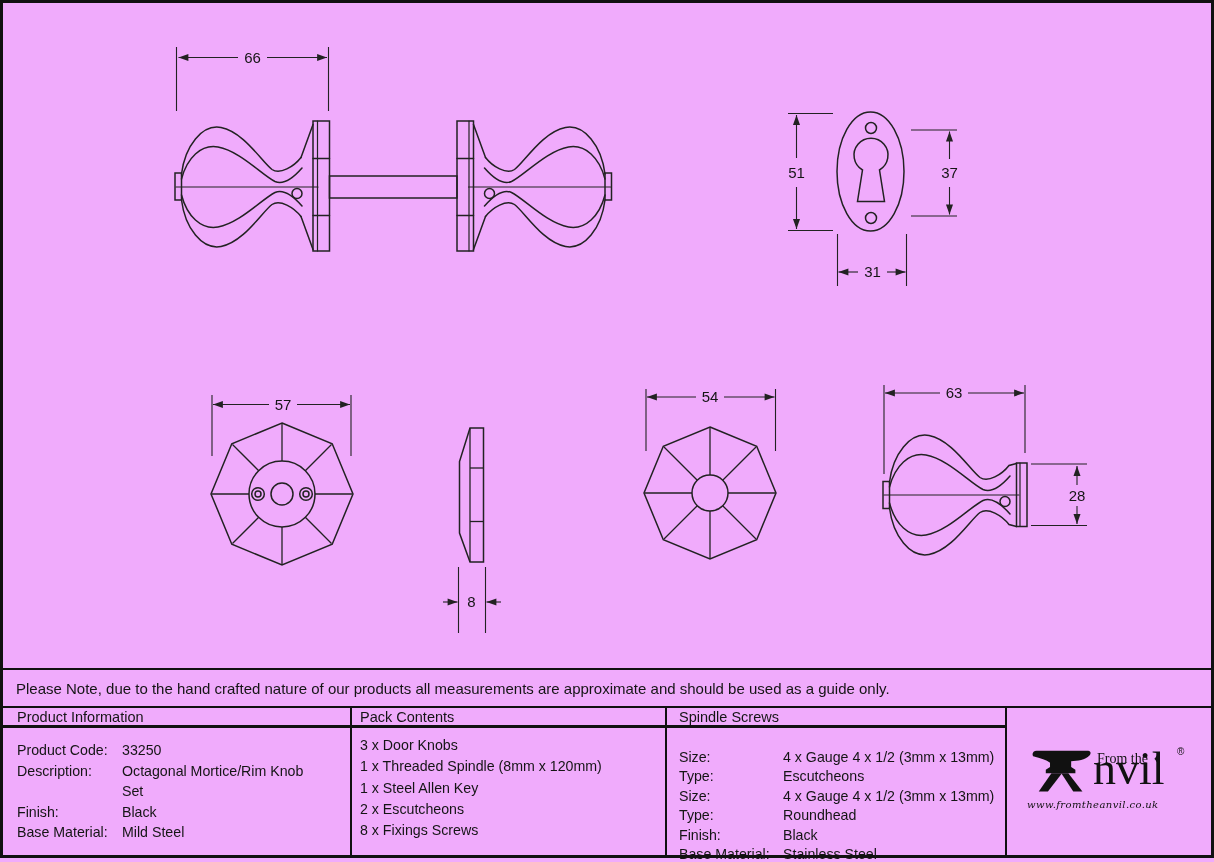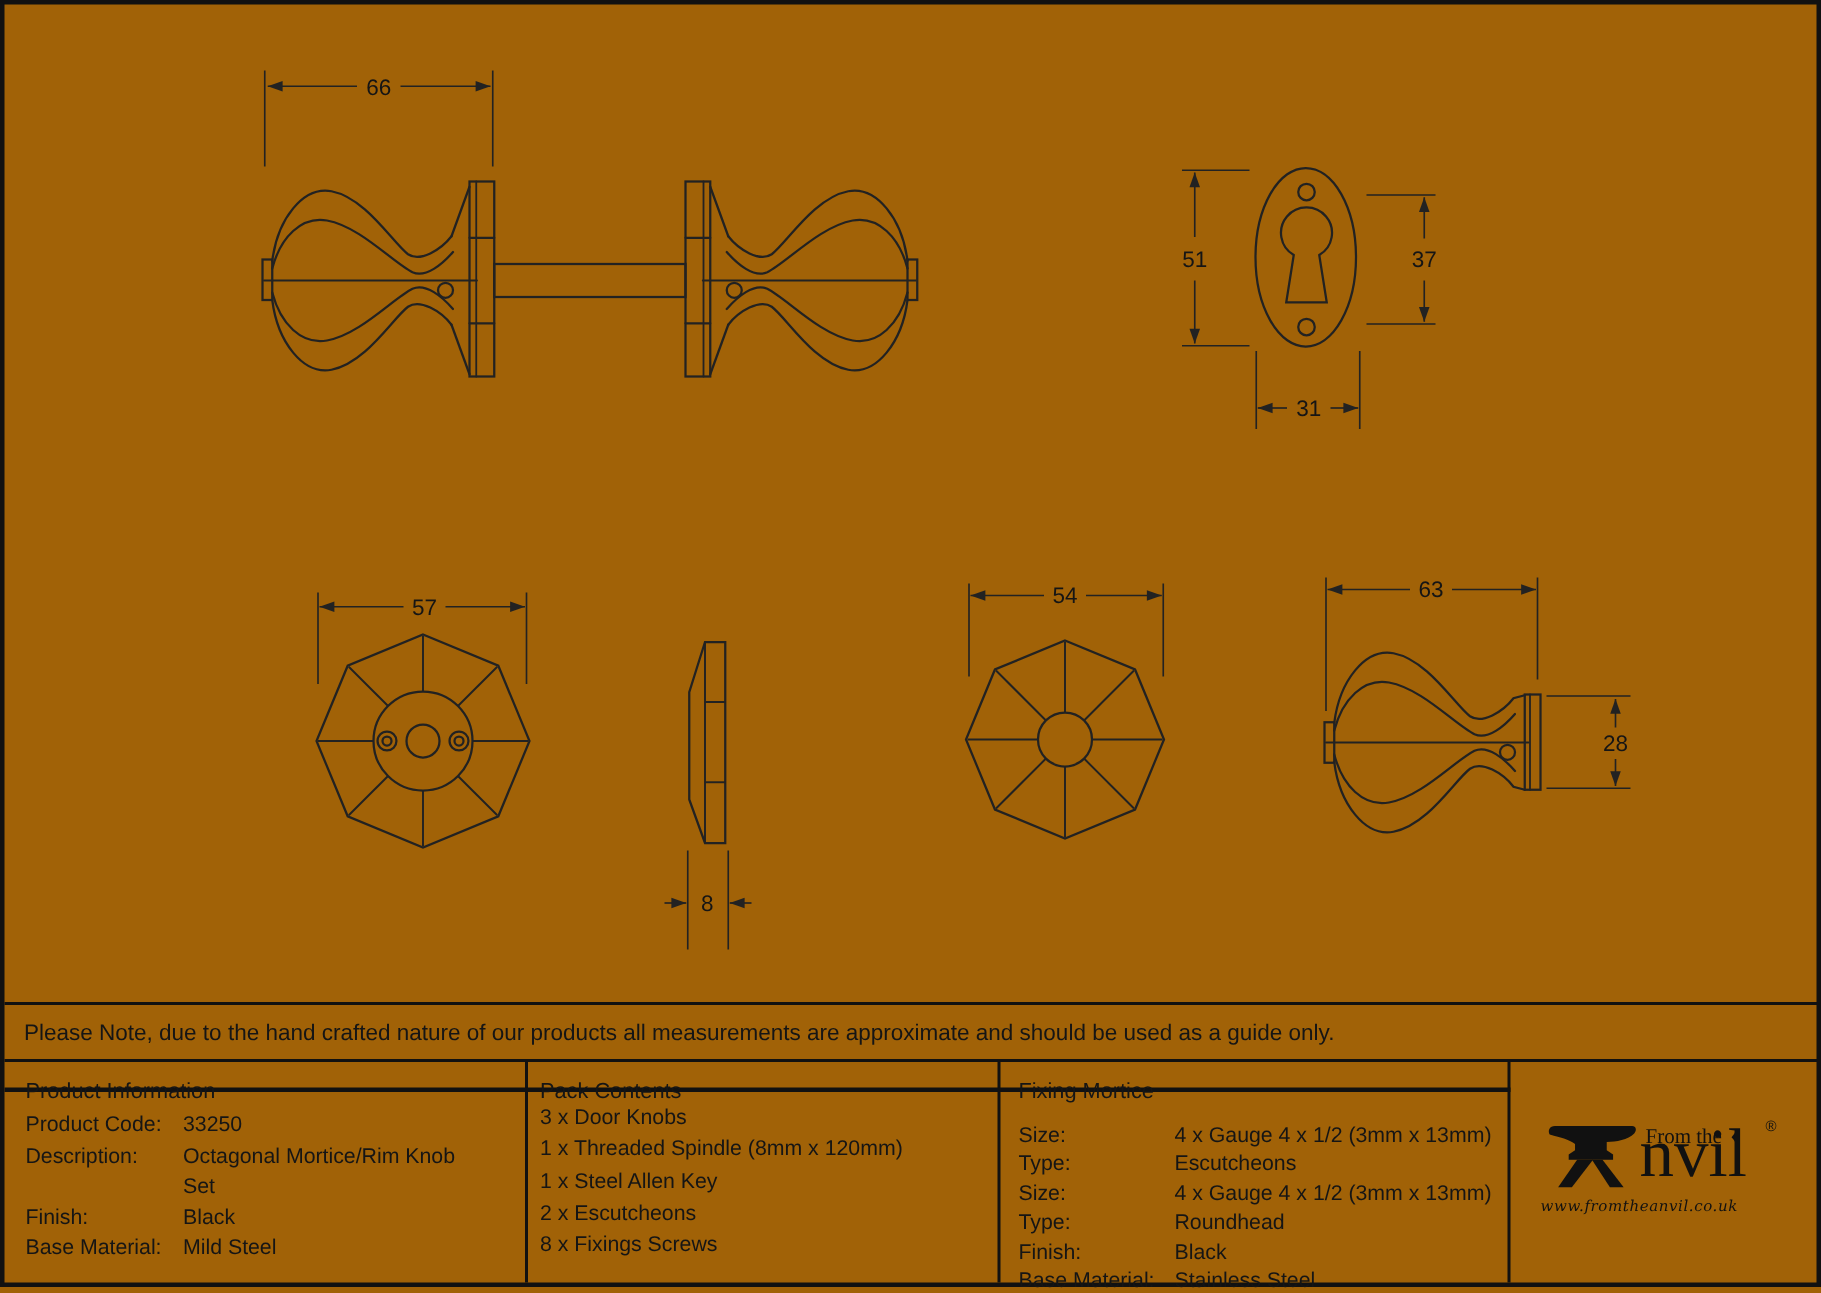--- a/index.html
+++ b/index.html
@@ -1,28 +1,28 @@
 <!DOCTYPE html>
 <html><head>
 <meta charset="utf-8">
 <style>
   html,body{margin:0;padding:0;background:#ffffff;}
-  #page{position:relative;width:1214px;height:862px;background:#a16207;overflow:hidden;
+  #page{position:relative;width:1214px;height:862px;background:#f0abfc;overflow:hidden;
         font-family:"Liberation Sans",sans-serif;color:#151515;}
   #frame{position:absolute;left:0;top:0;width:1214px;height:858px;
          border:3px solid #111;box-sizing:border-box;}
   svg text{font-family:"Liberation Sans",sans-serif;font-size:15px;fill:#151515;}
   .note-row{position:absolute;left:3px;top:668px;width:1208px;height:36px;
             border-top:2px solid #111;border-bottom:2px solid #111;
             display:flex;align-items:center;padding-left:13px;box-sizing:content-box;
             font-size:15px;}
   .vline{position:absolute;top:708px;height:147px;width:0;border-left:2px solid #111;}
   #div1{left:350px}#div2{left:665px}#div3{left:1005px}
   .hdr-underline{position:absolute;left:3px;top:725px;width:1004px;height:0;border-top:3px solid #111;}
-  .col-header{position:absolute;top:708px;height:18px;line-height:18px;font-size:14.5px;margin-top:11px;}
+  .col-header{position:absolute;top:708px;height:18px;line-height:18px;font-size:14.5px;}
   .cell{position:absolute;top:728px;font-size:14.2px;}
   .kv{display:flex;}
   .kv .k{flex:0 0 104px;}
   #cell-product{left:17px;width:330px;padding-top:12px;line-height:20.5px;}
   #cell-product .k{flex:0 0 105px;}
   #cell-product .v{width:205px;}
   #cell-pack{left:360px;width:300px;padding-top:7px;line-height:21.3px;}
   #cell-fixing{left:679px;width:326px;padding-top:20px;line-height:19.4px;white-space:nowrap;}
   #cell-logo{left:1007px;top:706px;width:205px;height:149px;}
   .logo-inner{position:relative;width:100%;height:100%;}
@@ -195,21 +195,21 @@
 
   
   <div class="vline" id="div1"></div>
   <div class="vline" id="div2"></div>
   <div class="vline" id="div3"></div>
   <div class="hdr-underline"></div>
 
   
   <div class="col-header" style="left:17px">Product Information</div>
   <div class="col-header" style="left:360px">Pack Contents</div>
-  <div class="col-header" style="left:679px">Fixing Mortice</div>
+  <div class="col-header" style="left:679px">Spindle Screws</div>
 
   
   <div class="cell" id="cell-product">
     <div class="kv">
       <span class="k">Product Code:</span>
       <span class="v">33250</span>
     </div>
     <div class="kv">
       <span class="k">Description:</span>
       <span class="v">Octagonal Mortice/Rim Knob Set</span>

